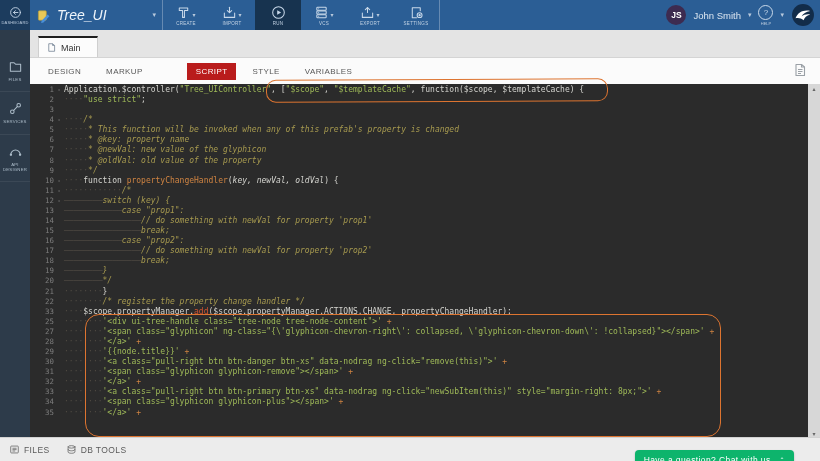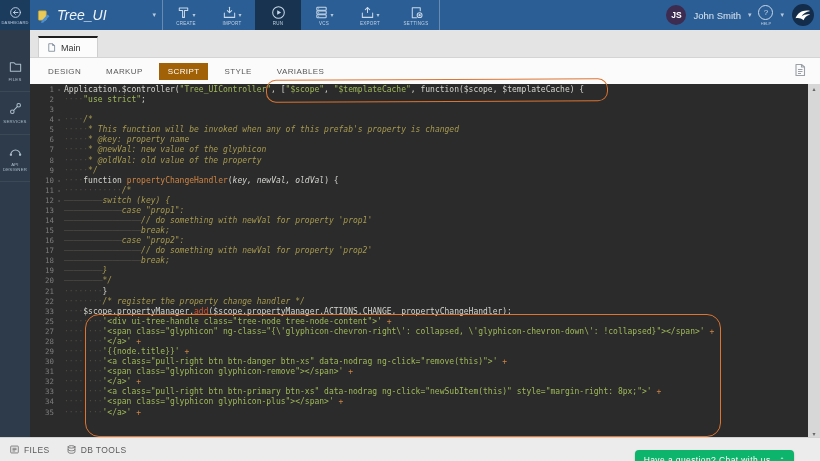--- a/index.html
+++ b/index.html
@@ -34,21 +34,21 @@
   .side-item{display:flex;flex-direction:column;align-items:center;gap:3px;padding:9px 1px;color:#aebecb;
              border-bottom:1px solid rgba(255,255,255,.07);cursor:pointer;text-align:center;}
   .side-item .lbl{font-size:4.3px;letter-spacing:.2px;line-height:1.25;}
 
   .content{flex:1;display:flex;flex-direction:column;min-width:0;}
   .tabbar{height:27px;background:#e4e4e4;border-bottom:1px solid #d4d4d4;display:flex;align-items:flex-end;padding-left:8px;flex:none;}
   .tab{height:19px;background:#fcfcfc;border:1px solid #cfcfcf;border-bottom:none;border-top:2px solid #1e1e1e;
        display:flex;align-items:center;gap:4px;padding:0 16px 0 7px;font-size:9px;color:#333;cursor:pointer;}
   .subtabbar{height:26px;background:#fbfbfb;display:flex;align-items:center;gap:7px;padding-left:9px;flex:none;position:relative;}
   .subtab{font-size:8px;letter-spacing:.4px;color:#585858;padding:4px 9px;cursor:pointer;}
-  .subtab.active{background:#a16207;color:#fff;}
+  .subtab.active{background:#b91c1c;color:#fff;margin-left:28px;}
   .fileicon-right{position:absolute;right:12px;top:4px;color:#9aa0a6;cursor:pointer;}
 
   
   .editor-wrap{position:relative;display:flex;height:354px;background:#2b2b2b;flex:none;}
   .code-area{flex:1;overflow:hidden;padding-top:1px;}
   .cl{display:flex;height:10.08px;line-height:10.08px;font-family:"DejaVu Sans Mono",monospace;font-size:8px;white-space:pre;}
   .ln{width:24px;text-align:right;color:#7d7d7d;font-size:7.4px;flex:none;}
   .fold{width:10px;text-align:center;color:#9a9a9a;font-size:7px;flex:none;}
   .ct{flex:1;white-space:pre;}
   .seg-d{color:#d4d4cf;}

